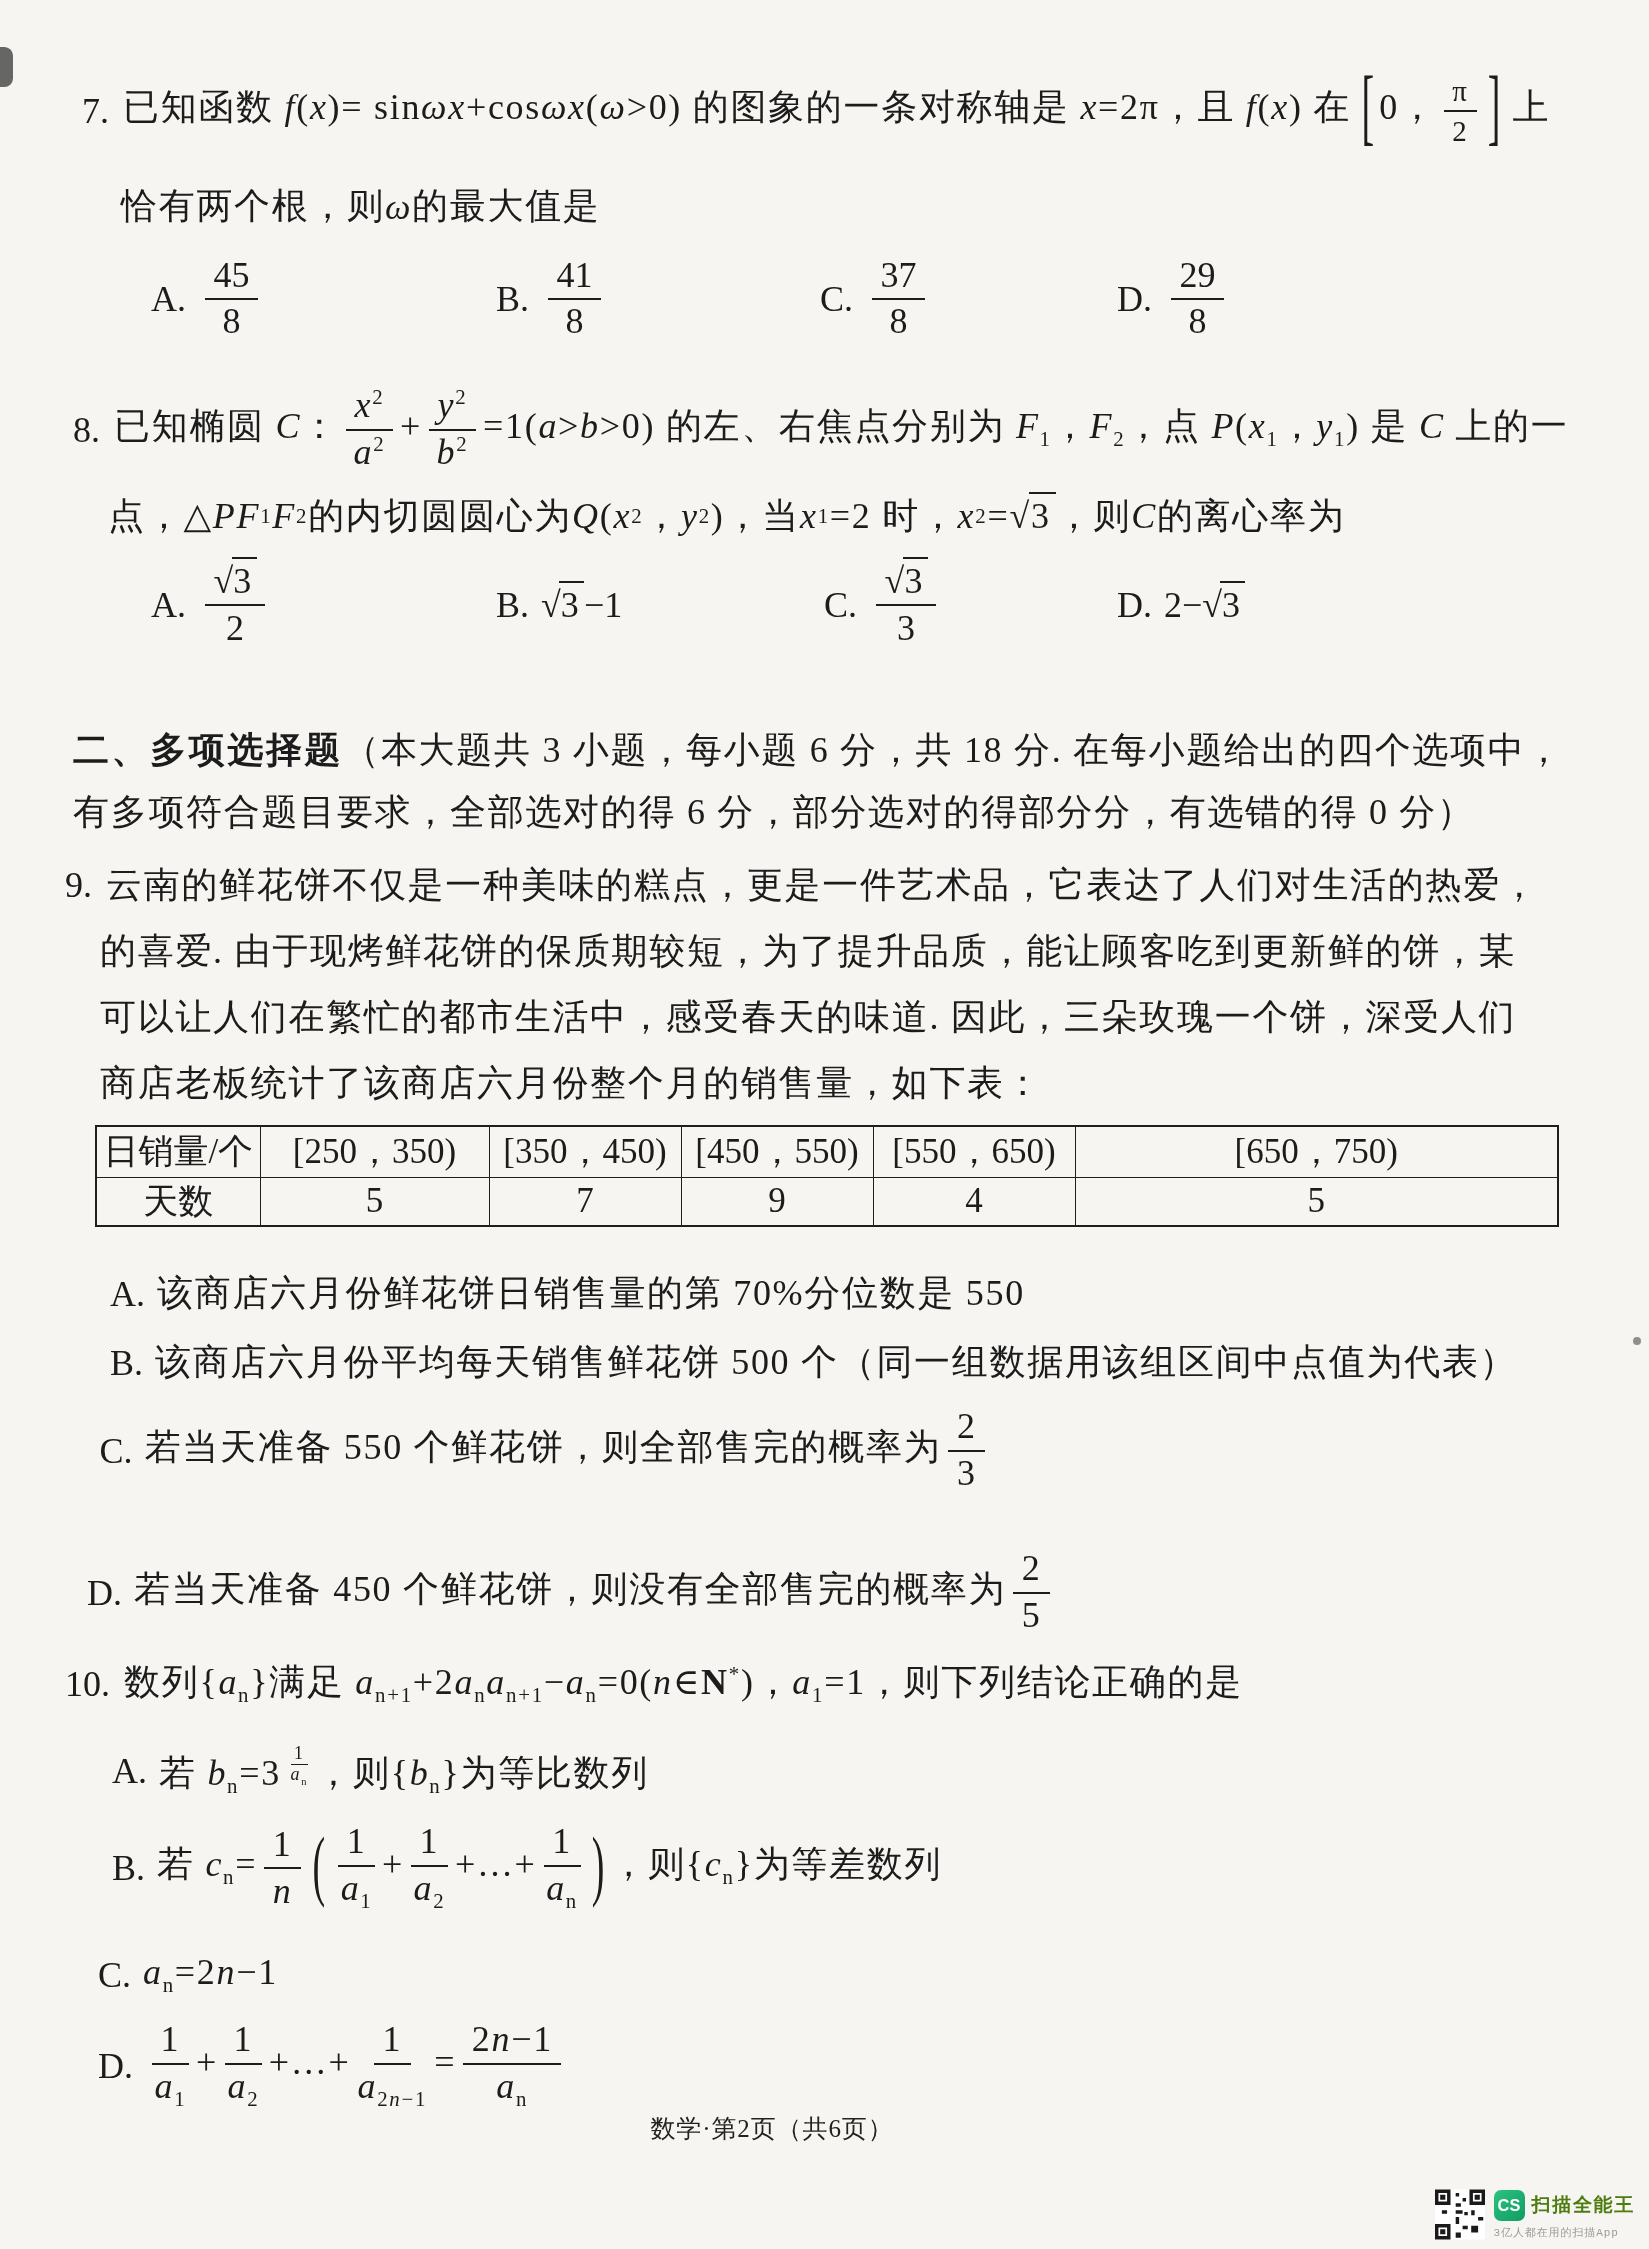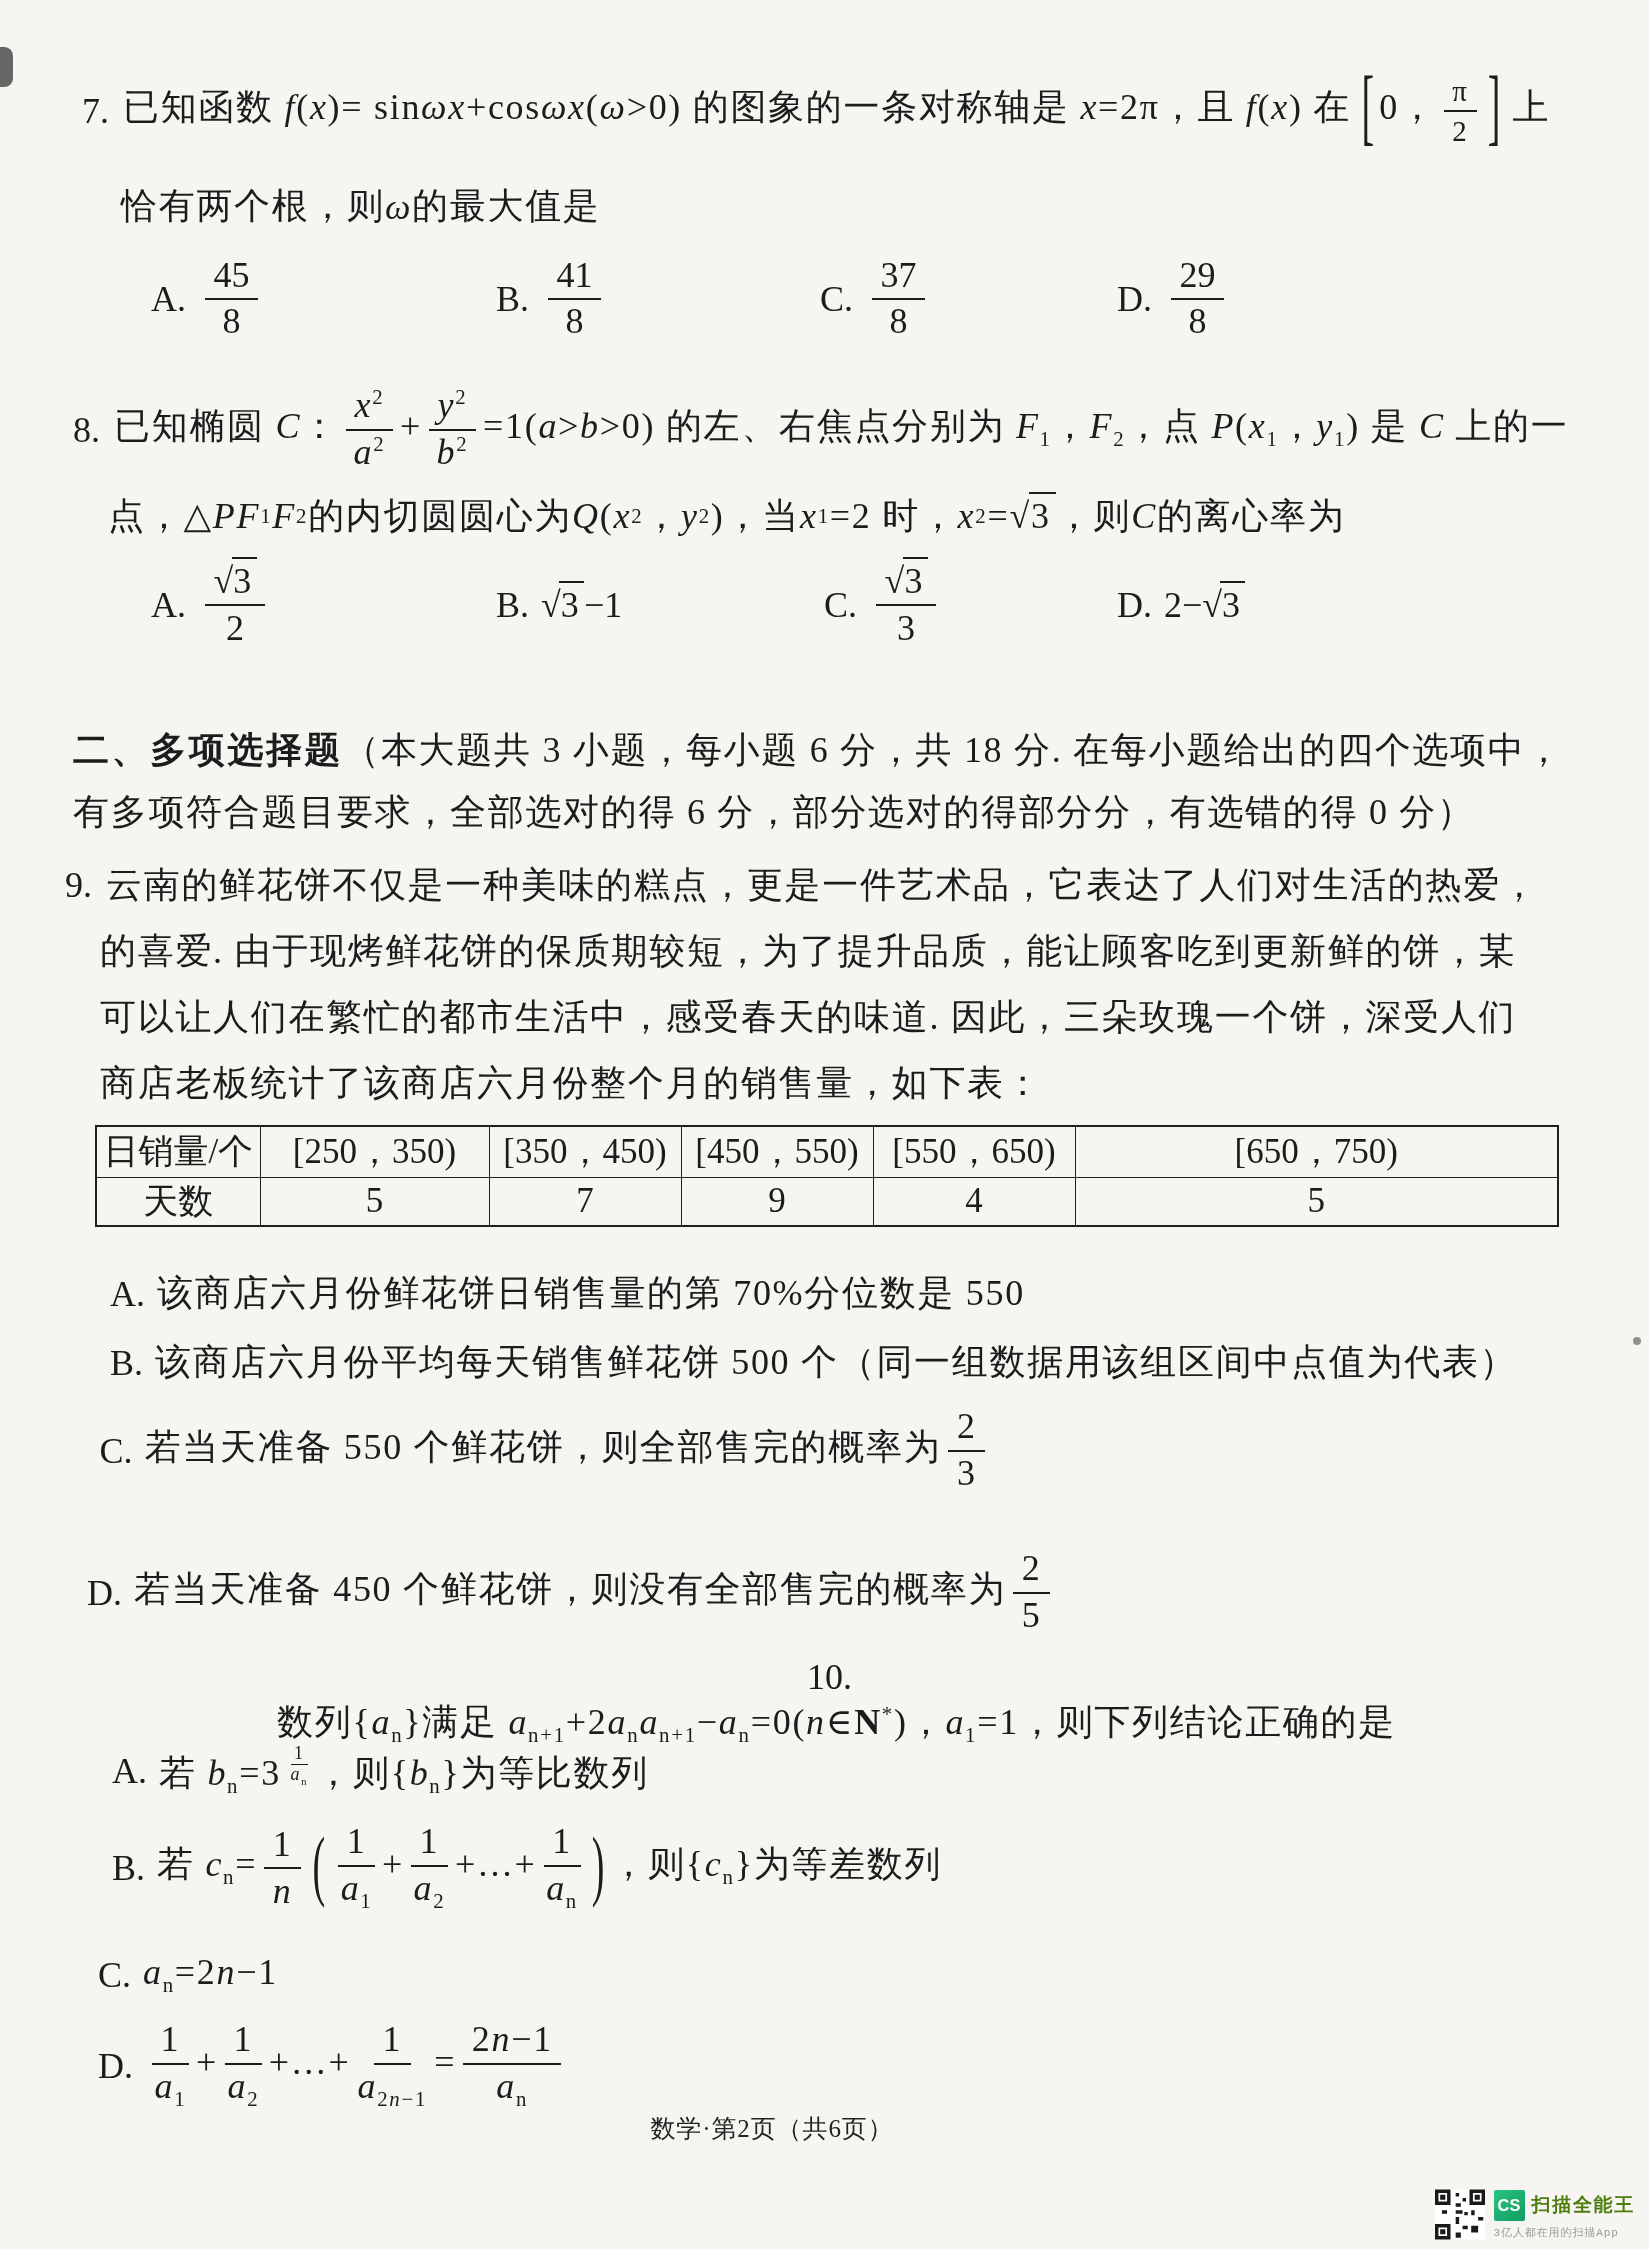--- a/index.html
+++ b/index.html
@@ -68,41 +68,41 @@
   .stable .r1 td{height:50px;}
   .stable .r2 td{height:43px;}
   .q9-opts{margin-top:43px;margin-left:45px;}
   .q9-opts .oA{height:48px;}
   .q9-opts .oB{margin-top:21px;height:48px;}
   .q9-opts .oC{margin-top:19px;height:90px;margin-left:-10.4px;}
   .q9-opts .oD{margin-top:52px;height:90px;margin-left:-23px;}
 
   
   .q10{top:1656px;left:65px;width:1543px;}
-  .q10-stem{height:55px;flex-direction:column;}
+  .q10-stem{height:55px;}
   .q10-opts{margin-left:47px;}
   .q10-opts .oA{margin-top:22.4px;height:76px;}
   .q10-opts .oB{margin-top:14px;height:90px;}
   .q10-opts .oC{margin-top:38px;height:47px;margin-left:-14px;}
   .q10-opts .oD{margin-top:24px;height:88px;margin-left:-14px;}
 
   
   .footer{position:absolute;top:2112px;left:0;width:1544px;text-align:center;
           font-size:25px;letter-spacing:0.9px;color:#222;}
 
   
   .edge-mark{position:absolute;left:0;top:47px;width:13px;height:40px;background:#4c4c4c;border-radius:0 8.6px 8.6px 0;opacity:.85;}
   .dot-mark{position:absolute;left:1633px;top:1337px;width:7.8px;height:7.8px;background:#3a3a3a;border-radius:50%;opacity:.55;}
 
   
   .wm{position:absolute;right:14px;bottom:8.6px;display:flex;align-items:center;gap:8.6px;
       font-family:"Liberation Sans","DejaVu Sans",sans-serif;}
   .wm-right{display:flex;flex-direction:column;gap:4.3px;}
   .wm-toprow{display:flex;align-items:center;gap:7px;}
-  .cs-logo{width:31px;height:31px;border-radius:2px;background:linear-gradient(135deg,#2cc37f,#0f9c63);
+  .cs-logo{width:31px;height:31px;border-radius:7px;background:linear-gradient(135deg,#2cc37f,#0f9c63);
            color:#fff;font-weight:bold;font-size:16.4px;display:flex;align-items:center;justify-content:center;}
   .wm-name{font-size:19px;color:#4d7c0f;font-weight:bold;letter-spacing:1.7px;}
   .wm-tag{font-size:11px;color:#9a9a9a;letter-spacing:0.9px;font-family:Liberation Mono, monospace;}
 </style>
 </head>
 <body>
 
 <div class="page">
 
   <div class="edge-mark"></div>

